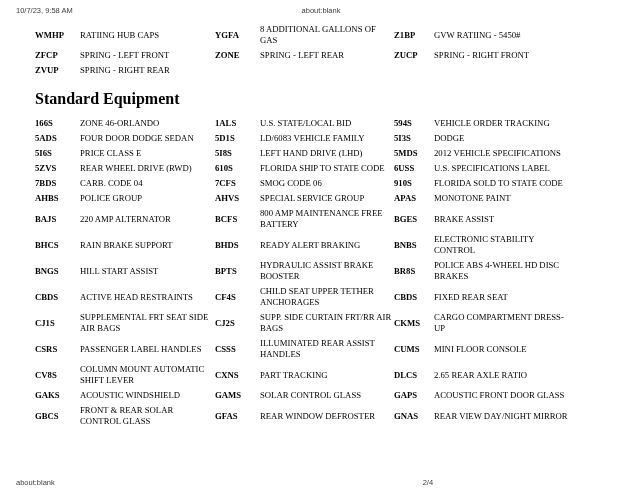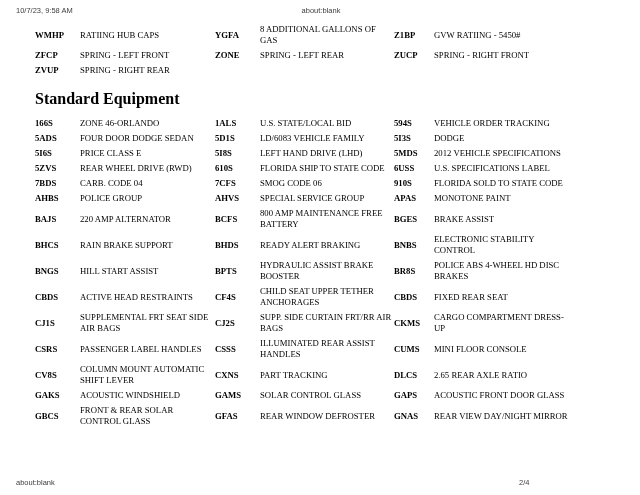--- a/index.html
+++ b/index.html
@@ -15,21 +15,21 @@
   .chrome{
     position:absolute;left:16px;right:14px;
     display:flex;align-items:baseline;
     font-family:"Liberation Sans",sans-serif;
     font-size:7.5px;line-height:9px;color:#3d3d3d;
   }
   .chrome-header{top:6px;}
   .chrome-footer{bottom:8px;}
   .chrome .c-left{flex:1;text-align:left;}
   .chrome .c-center{flex:1;text-align:center;}
-  .chrome .c-right{flex:1;text-align:center;}
+  .chrome .c-right{flex:1;text-align:left;}
 
   
   .content{position:absolute;top:22px;left:35px;right:18px;}
   table.codes{
     border-collapse:collapse;
     table-layout:fixed;
     width:538px;
   }
   table.codes td{
     vertical-align:middle;

